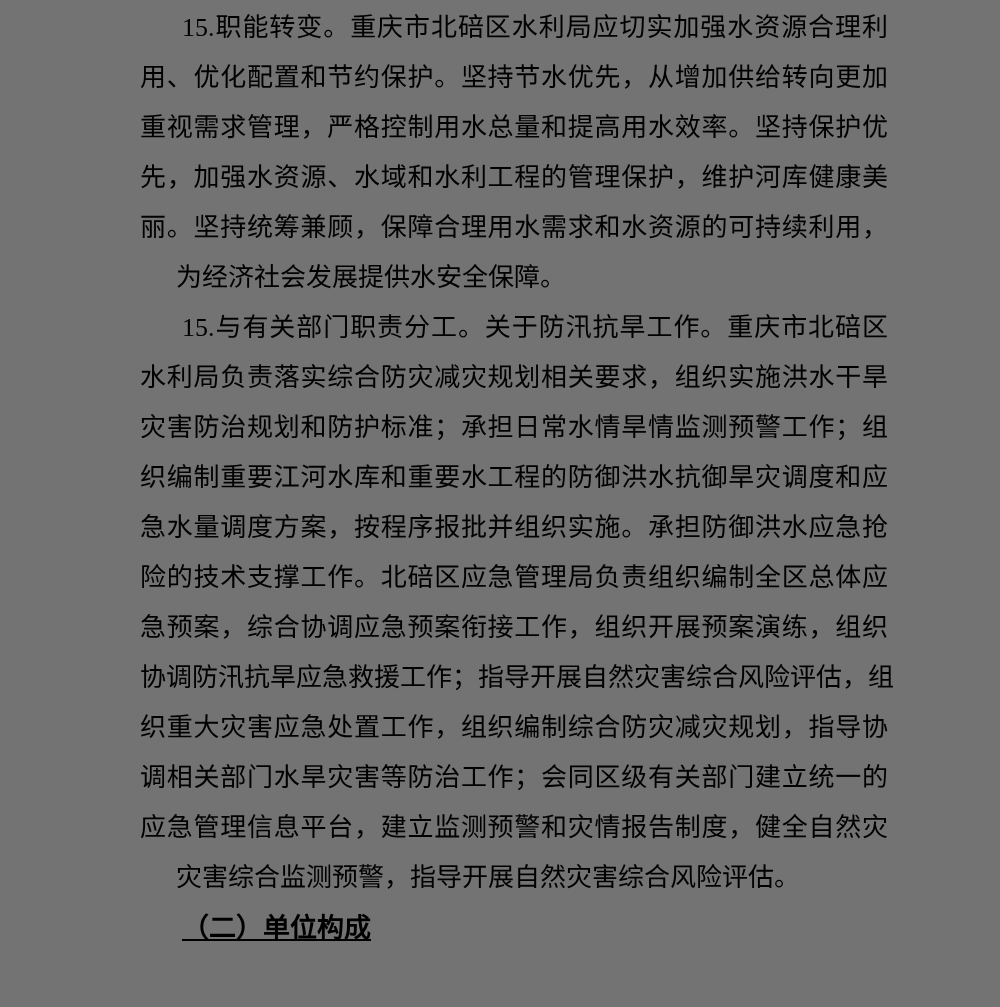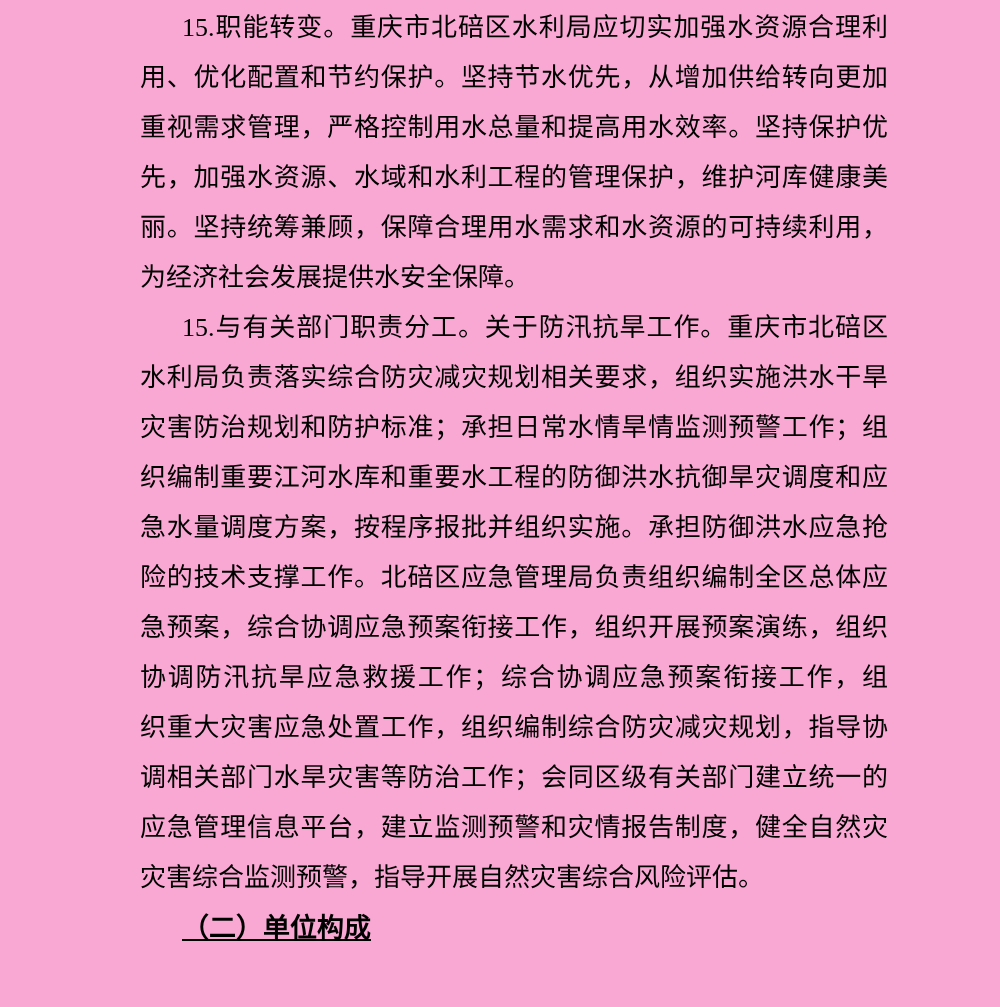--- a/index.html
+++ b/index.html
@@ -12,41 +12,42 @@
     height: 1007px;
     overflow: hidden;
     font-family: "Liberation Serif", "DejaVu Serif", serif;
     color: #000000;
   }
   .page {
     box-sizing: border-box;
     width: 1000px;
     height: 1007px;
     padding: 3px 112px 0 140px;
-    background: #f9a8d4;
+    background: #737373;
   }
   .paragraph {
     margin: 0;
   }
   .line {
     width: 748px;
     height: 50px;
     font-size: 26px;
     line-height: 50px;
     color: #000000;
     text-align: justify;
     text-align-last: justify;
     white-space: nowrap;
     overflow: visible;
   }
   .line-first {
     text-indent: 42px;
   }
   .line-last {
     text-align-last: left;
+    margin-left: 36px;
   }
   .heading-line {
     width: 748px;
     height: 50px;
     font-size: 27px;
     line-height: 50px;
     font-weight: bold;
     color: #000000;
     text-indent: 42px;
     white-space: nowrap;
@@ -68,21 +69,21 @@
   </div>
 
   <div class="paragraph">
     <div class="line line-first">15.与有关部门职责分工。关于防汛抗旱工作。重庆市北碚区</div>
     <div class="line">水利局负责落实综合防灾减灾规划相关要求，组织实施洪水干旱</div>
     <div class="line">灾害防治规划和防护标准；承担日常水情旱情监测预警工作；组</div>
     <div class="line">织编制重要江河水库和重要水工程的防御洪水抗御旱灾调度和应</div>
     <div class="line">急水量调度方案，按程序报批并组织实施。承担防御洪水应急抢</div>
     <div class="line">险的技术支撑工作。北碚区应急管理局负责组织编制全区总体应</div>
     <div class="line">急预案，综合协调应急预案衔接工作，组织开展预案演练，组织</div>
-    <div class="line">协调防汛抗旱应急救援工作；综合协调应急预案衔接工作，组</div>
+    <div class="line">协调防汛抗旱应急救援工作；指导开展自然灾害综合风险评估，组</div>
     <div class="line">织重大灾害应急处置工作，组织编制综合防灾减灾规划，指导协</div>
     <div class="line">调相关部门水旱灾害等防治工作；会同区级有关部门建立统一的</div>
     <div class="line">应急管理信息平台，建立监测预警和灾情报告制度，健全自然灾</div>
     <div class="line line-last">灾害综合监测预警，指导开展自然灾害综合风险评估。</div>
   </div>
 
   <div class="heading-line">（二）单位构成</div>
 
 </div>
 

